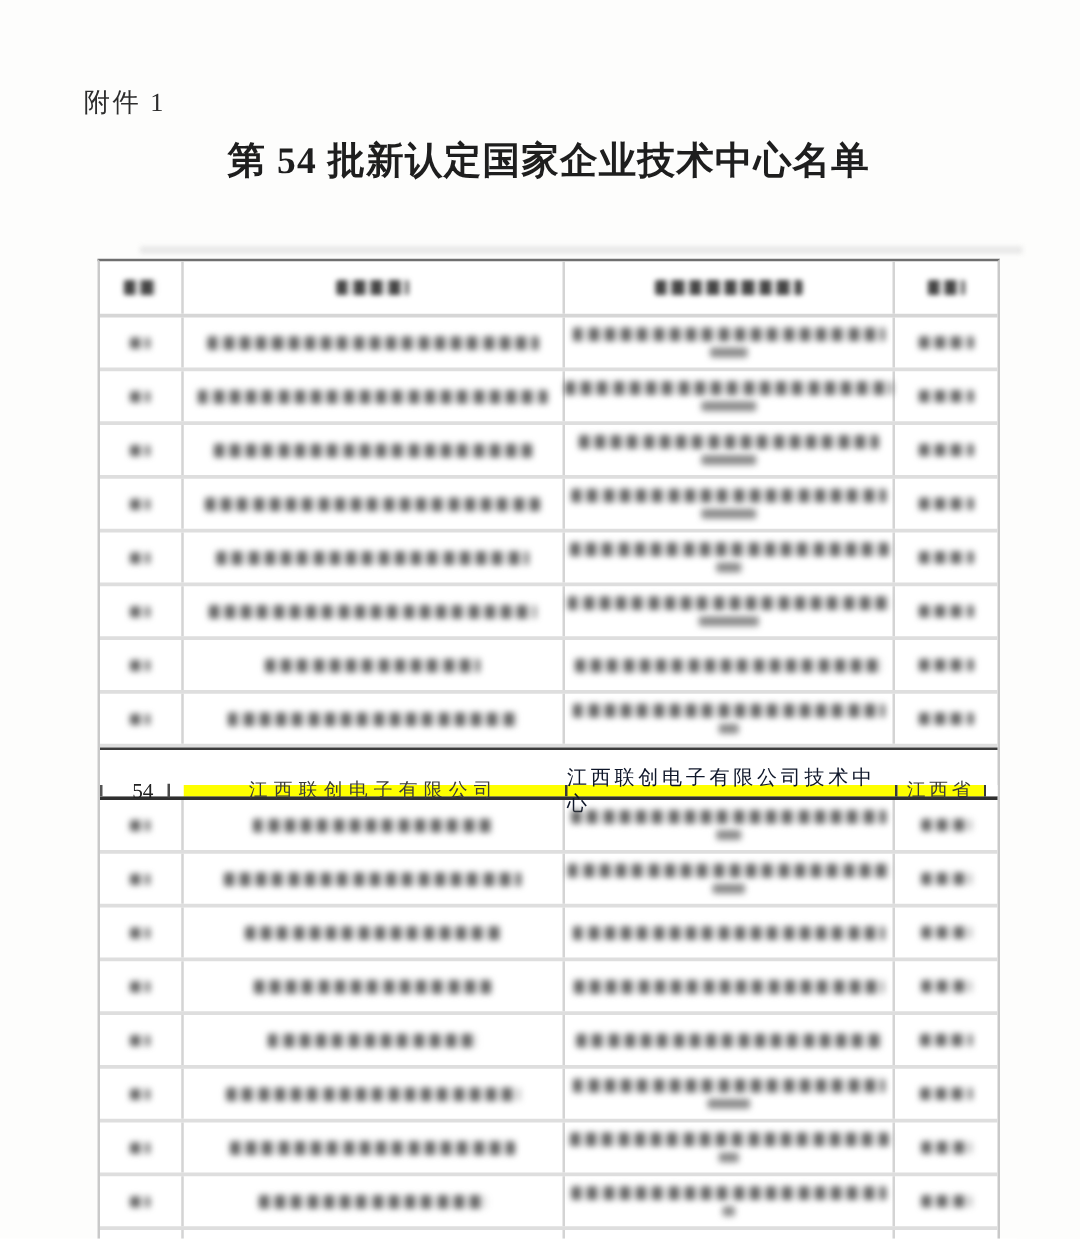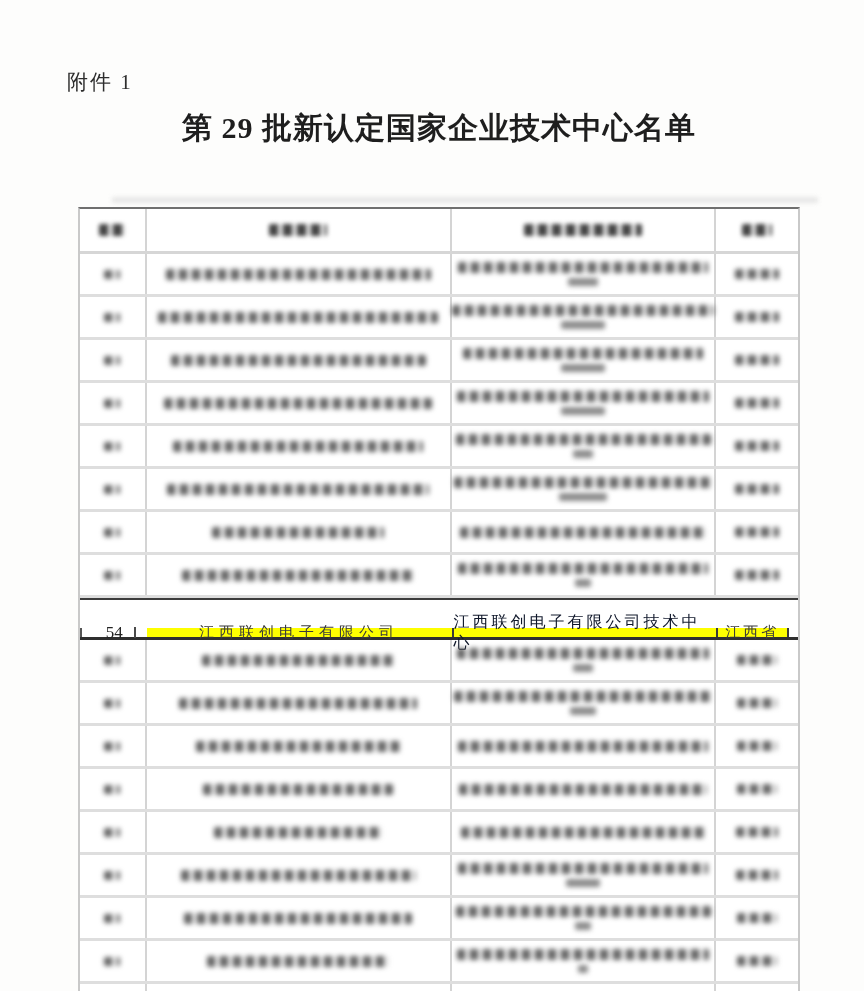--- a/index.html
+++ b/index.html
@@ -47,21 +47,21 @@
   .row.hl .c4{font-size:15px;color:#3b3b3b;letter-spacing:3px;border-left:2px solid #3a3a3a;
     background:linear-gradient(90deg,var(--hl,#feff00) 0 calc(100% - 11px),
       #3a3a3a calc(100% - 11px) calc(100% - 9px),#ffffff calc(100% - 9px));
     padding-right:11px;font-weight:500;}
 </style>
 </head>
 <body>
 
 <div class="canvas">
   <div class="attachment">附件 1</div>
-  <div class="doc-title">第 29 批新认定国家企业技术中心名单</div>
+  <div class="doc-title">第 54 批新认定国家企业技术中心名单</div>
   <div class="artifact-band"></div>
   <div class="tbl" id="tbl">
       <div class="row thead">
         <div class="c c1">
           <span class="smh" style="width: 26px;"></span>
         </div>
         <div class="c c2">
           <span class="smh" style="width: 58px;"></span>
         </div>
         <div class="c c3">

